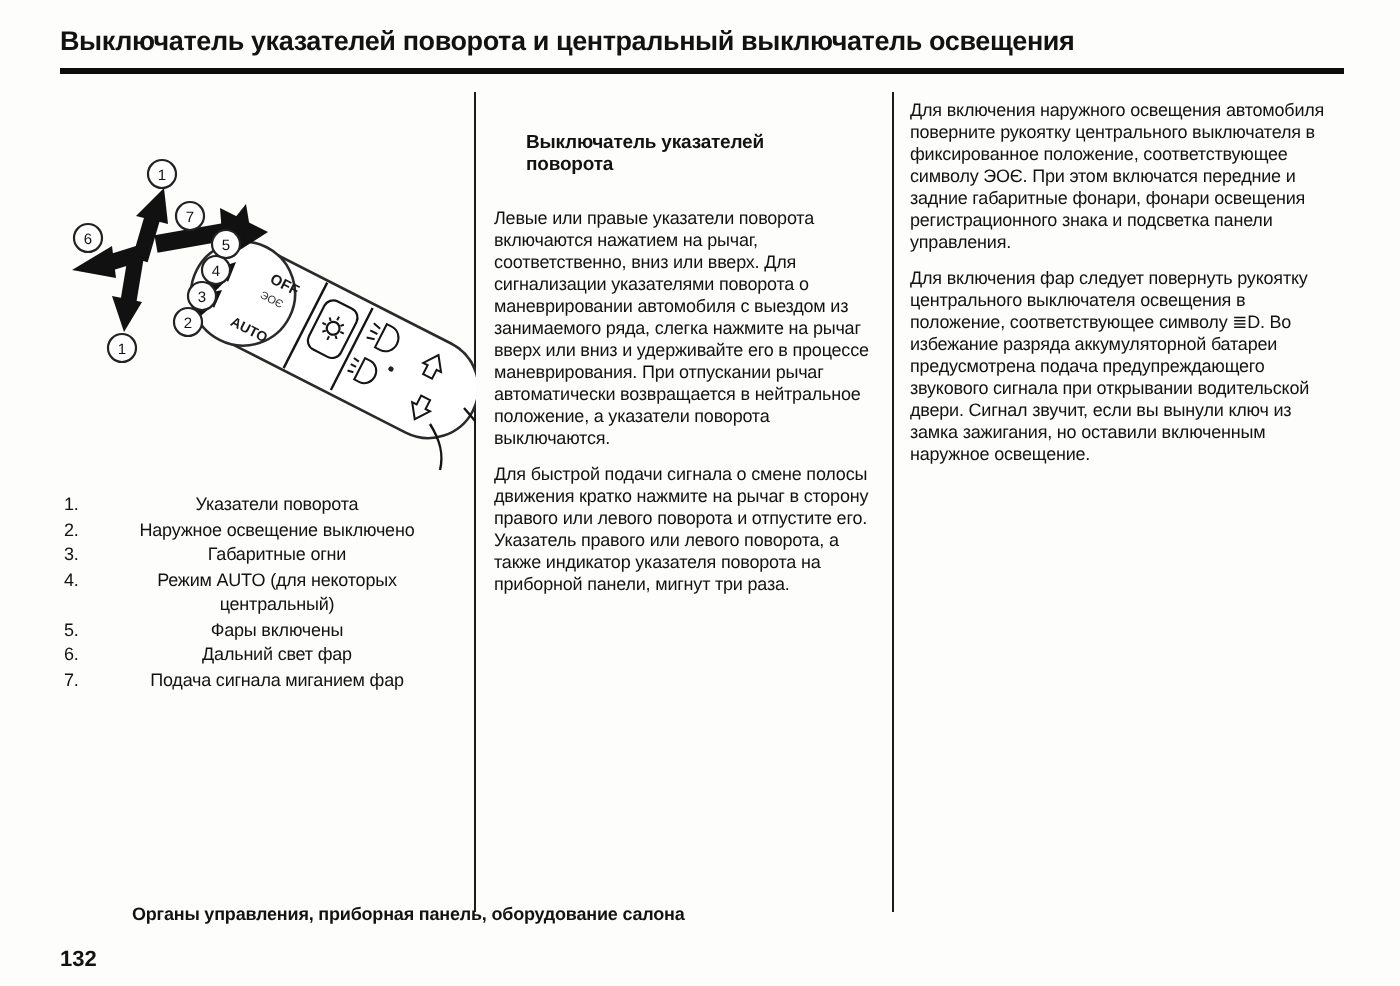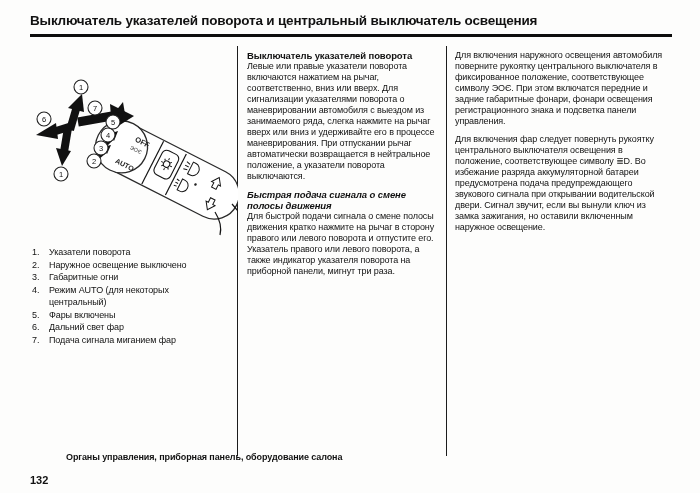--- a/index.html
+++ b/index.html
@@ -42,29 +42,29 @@
     text-anchor: middle;
   }
   .diagram text.knob-label { font-weight: 700; fill: #1a1a1a; }
 
   .legend {
     position: absolute; left: 32px; top: 246px; width: 196px;
     font-size: 9px; line-height: 12.5px; letter-spacing: -0.1px;
   }
   .legend-item { display: flex; }
   .legend-num { width: 17px; flex: none; }
-  .legend-text { flex: 1; }
+  .legend-text { flex: 1; text-align: center; }
 
   .col {
     position: absolute; top: 50px;
     font-size: 9px; line-height: 11px; letter-spacing: -0.1px;
   }
   .col-mid   { left: 247px; width: 191px; }
   .col-right { left: 455px; width: 216px; }
-  .col h3 { font-size: 9.5px; font-weight: 700; margin: 0; letter-spacing: -0.1px; }
+  .col h3 { font-size: 9.5px; font-weight: 700; margin: 16px; letter-spacing: -0.1px; }
   .col p  { margin: 0 0 7px; }
   .col .subhead {
     font-size: 9.5px; font-weight: 700; font-style: italic;
     margin: 3px 0 0;
   }
 
   .footer-num {
     position: absolute; left: 30px; top: 474px;
     font-size: 11px; font-weight: 700;
   }
@@ -214,21 +214,20 @@
   </div>
   <div class="legend-item">
     <span class="legend-num">7.</span>
     <span class="legend-text">Подача сигнала миганием фар</span>
   </div>
 </div>
 
 <div class="col col-mid">
   <h3>Выключатель указателей поворота</h3>
   <p>Левые или правые указатели поворота включаются нажатием на рычаг, соответственно, вниз или вверх. Для сигнализации указателями поворота о маневрировании автомобиля с выездом из занимаемого ряда, слегка нажмите на рычаг вверх или вниз и удерживайте его в процессе маневрирования. При отпускании рычаг автоматически возвращается в нейтральное положение, а указатели поворота выключаются.</p>
-  <p class="subhead">Быстрая подача сигнала о смене полосы движения</p>
   <p>Для быстрой подачи сигнала о смене полосы движения кратко нажмите на рычаг в сторону правого или левого поворота и отпустите его. Указатель правого или левого поворота, а также индикатор указателя поворота на приборной панели, мигнут три раза.</p>
 </div>
 
 <div class="col col-right">
   <p>Для включения наружного освещения автомобиля поверните рукоятку центрального выключателя в фиксированное положение, соответствующее символу ЭОЄ. При этом включатся передние и задние габаритные фонари, фонари освещения регистрационного знака и подсветка панели управления.</p>
   <p>Для включения фар следует повернуть рукоятку центрального выключателя освещения в положение, соответствующее символу ≣D. Во избежание разряда аккумуляторной батареи предусмотрена подача предупреждающего звукового сигнала при открывании водительской двери. Сигнал звучит, если вы вынули ключ из замка зажигания, но оставили включенным наружное освещение.</p>
 </div>
 
 <div class="footer-num">132</div>
 <div class="footer-text">Органы управления, приборная панель, оборудование салона</div>

